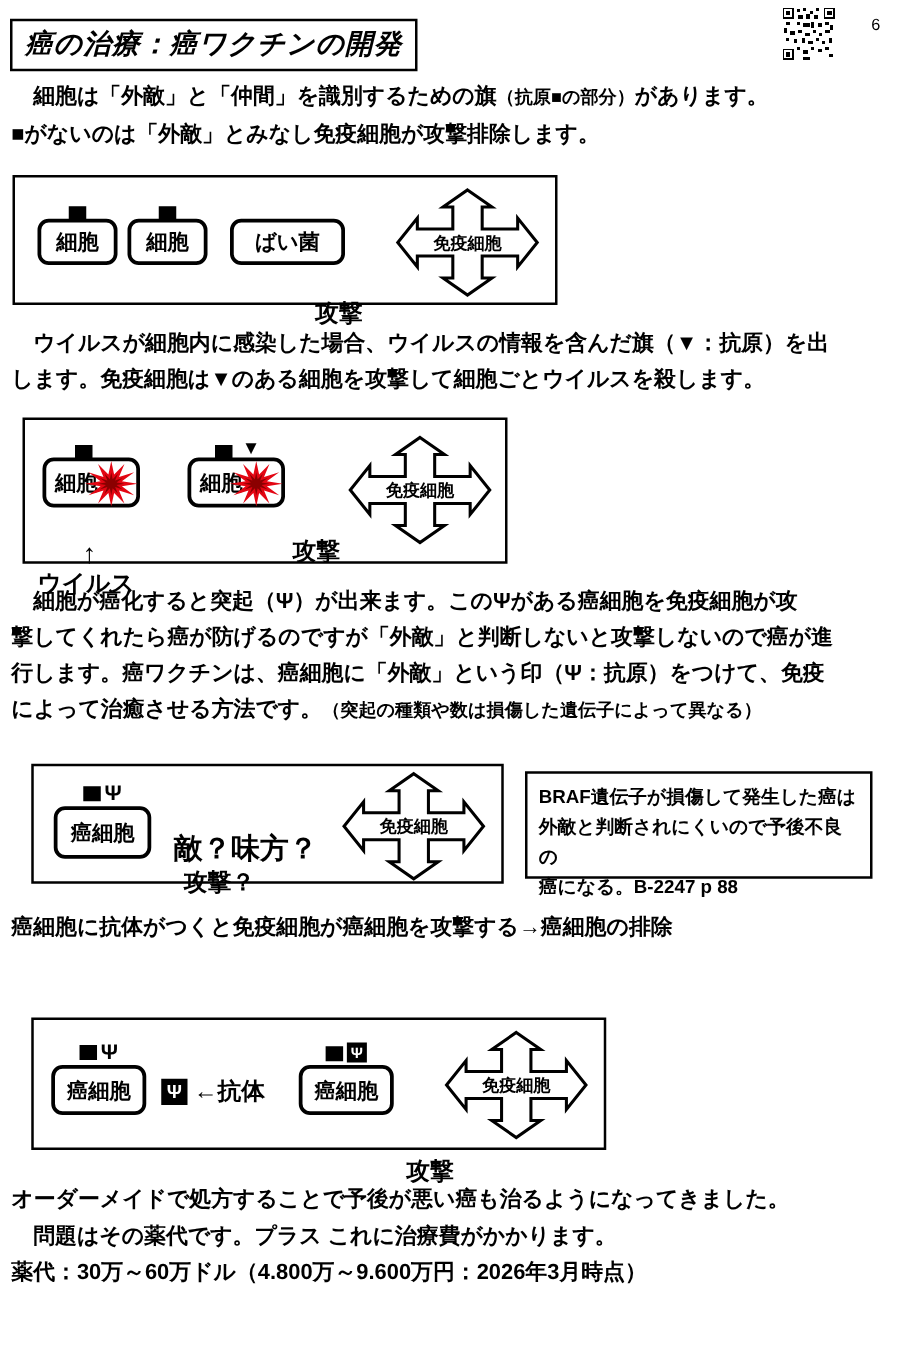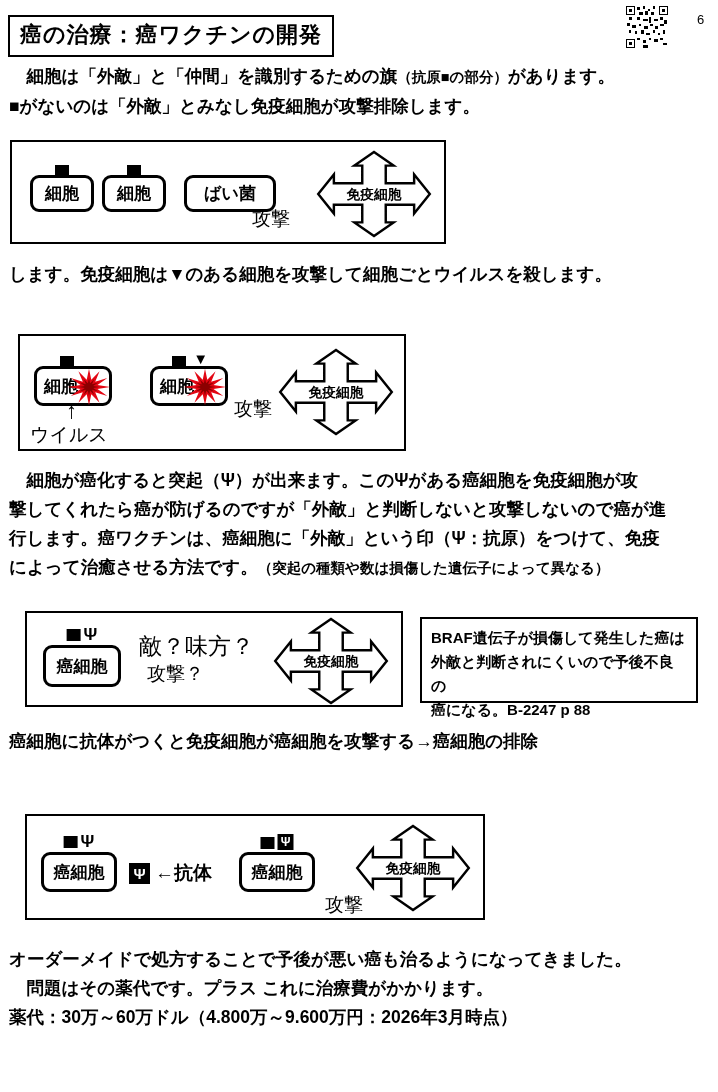--- a/index.html
+++ b/index.html
@@ -8,21 +8,21 @@
     width: 718px; height: 1092px;
     font-family: "Liberation Sans", sans-serif;
     font-weight: bold; color: #000;
     position: relative; overflow: hidden;
   }
   .page { position: absolute; inset: 0; background: #fff; }
 
   .title-box {
     position: absolute; left: 8px; top: 15px;
     border: 2px solid #000; padding: 3px 10px 5px;
-    font-size: 22px; letter-spacing: 1px; background: #fff;
+    font-size: 22px; letter-spacing: 1px; background: #fff; font-style: italic;
   }
   .page-num { position: absolute; left: 697px; top: 12px; font-size: 13px; font-weight: normal; }
   .qr { position: absolute; left: 626px; top: 6px; }
 
   .para { position: absolute; left: 9px; width: 702px; font-size: 17.5px; line-height: 29px; }
   .para .note { font-size: 14.5px; }
 
   .dbox { position: absolute; border: 2px solid #000; background: #fff; }
 
   .cell {
@@ -35,21 +35,21 @@
 
   .marker-row { position: absolute; top: -21px; left: 50%; transform: translateX(-50%);
                 display: flex; align-items: flex-end; gap: 3px; white-space: nowrap; }
   .sq { width: 14px; height: 12px; background: #000; display: inline-block; margin-bottom: 1px; }
   .psi { font-size: 17px; line-height: 15px; }
   .psi-inv { background: #000; color: #fff; width: 16px; height: 16px;
              font-size: 12px; line-height: 16px; text-align: center; display: inline-block; }
   .psi-inv-lg { background: #000; color: #fff; width: 21px; height: 21px;
                 font-size: 15px; line-height: 21px; text-align: center; display: inline-block; }
 
-  .dlabel { position: absolute; font-weight: normal; }
+  .dlabel { position: absolute; font-weight: bold; margin-top: 32px; }
   .qarrow { position: absolute; }
   .burst { position: absolute; }
   .ab-row { position: absolute; display: flex; align-items: center; gap: 5px; font-size: 19px; }
 
   .braf { position: absolute; left: 420px; top: 617px; width: 278px; height: 86px;
           border: 2px solid #000; padding: 7px 9px; font-size: 15px; line-height: 24px; }
 </style>
 </head>
 <body>
 
@@ -133,20 +133,21 @@
       <span>ばい菌</span>
     </div>
     <div class="dlabel" style="left:240px;top:64px;font-size:19px">攻撃</div>
     <svg class="qarrow" style="left:296px;top:6px" width="132" height="92" viewBox="0 0 130 94">
       <path d="M65,4 L85,18 L77,18 L77,36 L106,36 L106,27 L122,47 L106,67 L106,58 L77,58 L77,76 L85,76 L65,90 L45,76 L53,76 L53,58 L24,58 L24,67 L8,47 L24,27 L24,36 L53,36 L53,18 L45,18 Z" fill="#fff" stroke="#000" stroke-width="2.5" stroke-linejoin="miter"></path>
       <text x="65" y="52" text-anchor="middle" font-size="14" font-weight="bold">免疫細胞</text>
     </svg>
   </div>
 
   <div class="para" style="top:260px">
+    <div>　ウイルスが細胞内に感染した場合、ウイルスの情報を含んだ旗（▼：抗原）を出</div>
     <div>します。免疫細胞は▼のある細胞を攻撃して細胞ごとウイルスを殺します。</div>
   </div>
 
   <div class="dbox" style="left:18px;top:334px;width:388px;height:117px">
     <div class="cell" style="left:14px;top:30px;width:78px;height:40px;justify-content:flex-start;padding-left:7px">
       <div class="flag" style="left:42%"></div>
       <span>細胞</span>
       <svg class="burst" style="right:-2px;top:-1px" width="44" height="38" viewBox="0 0 100 100" preserveAspectRatio="none">
         <polygon points="98,50 69.3,55.2 91.6,74 64.1,64.1 74,91.6 55.2,69.3 50,98 44.8,69.3 26,91.6 35.9,64.1 8.4,74 30.7,55.2 2,50 30.7,44.8 8.4,26 35.9,35.9 26,8.4 44.8,30.7 50,2 55.2,30.7 74,8.4 64.1,35.9 91.6,26 69.3,44.8" fill="#e30613"></polygon>
         <polygon points="98,50 69.3,55.2 91.6,74 64.1,64.1 74,91.6 55.2,69.3 50,98 44.8,69.3 26,91.6 35.9,64.1 8.4,74 30.7,55.2 2,50 30.7,44.8 8.4,26 35.9,35.9 26,8.4 44.8,30.7 50,2 55.2,30.7 74,8.4 64.1,35.9 91.6,26 69.3,44.8" transform="translate(25,25) scale(0.5)" fill="#8b0000"></polygon>

